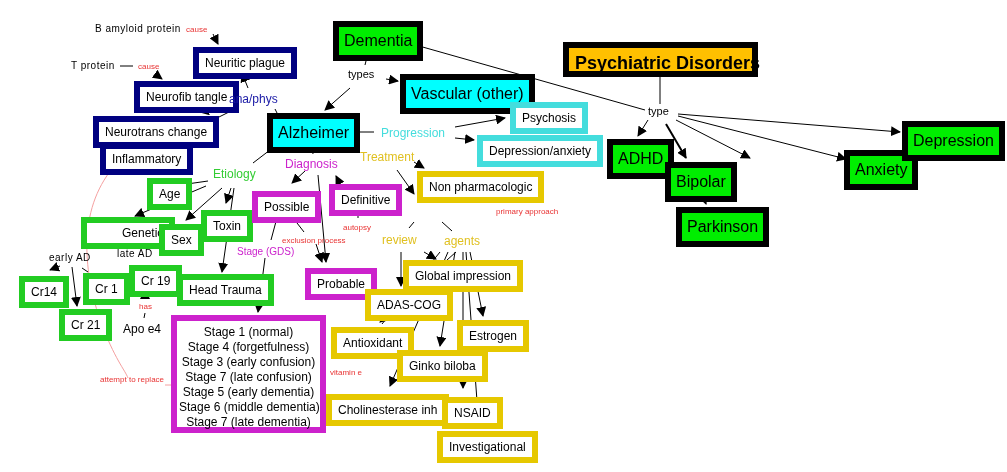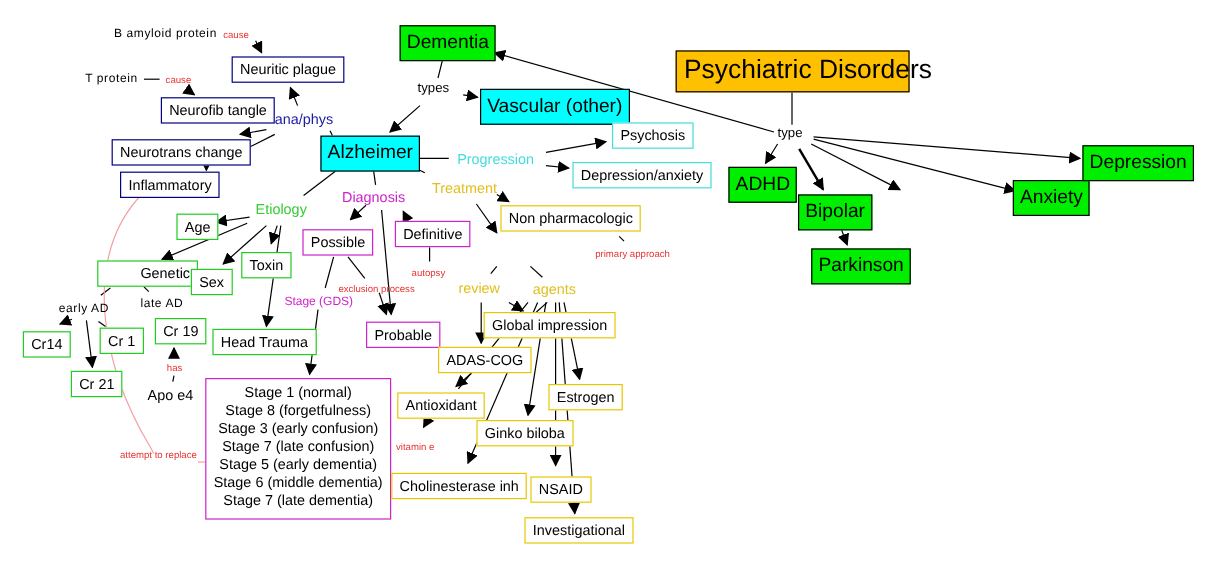--- a/index.html
+++ b/index.html
@@ -1,22 +1,22 @@
 <!DOCTYPE html>
 <html><head>
 <meta charset="utf-8">
 <style>
   html,body{margin:0;padding:0;background:#fff;}
   #canvas{position:relative;width:1007px;height:472px;overflow:hidden;background:#fff;font-family:"Liberation Sans","DejaVu Sans",sans-serif;}
   svg#links{position:absolute;left:0;top:0;width:1007px;height:472px;}
-  .node{position:absolute;box-sizing:border-box;border:1px solid #000000;background:#fff;color:#000;font-size:12px;line-height:16px;padding:2px 6px;white-space:nowrap;text-align:center;}
+  .node{position:absolute;box-sizing:border-box;border:6px solid #000000;background:#fff;color:#000;font-size:12px;line-height:16px;padding:2px 6px;white-space:nowrap;text-align:center;}
   .big{font-size:16px;line-height:22px;padding:3px 5px;}
   .green{background:#00ee00;border-color:#000;}
   .cyan{background:#00ffff;border-color:#000;}
-  .orange{background:#ffc000;border-color:#000;font-weight:normal;font-size:22px;line-height:26px;}
+  .orange{background:#ffc000;border-color:#000;font-weight:bold;font-size:18px;line-height:26px;}
   .b-navy{border-color:#000080;}
   .b-green{border-color:#22cc22;}
   .b-magenta{border-color:#cc22cc;}
   .b-yellow{border-color:#e6c800;}
   .b-cyan{border-color:#44dddd;}
   .label{position:absolute;white-space:nowrap;font-size:11px;color:#000;}
   .lbl-navy{color:#1a1aa6;font-size:12px;}
   .lbl-green{color:#33cc33;font-size:12px;}
   .lbl-magenta{color:#cc22cc;font-size:12px;}
   .lbl-yellow{color:#e0c020;font-size:12px;}
@@ -153,21 +153,21 @@
 
   <span class="label lbl-magenta" style="left:285px;top:157px;">Diagnosis</span>
   <div class="node b-magenta" style="left:252px;top:191px;">Possible</div>
   <div class="node b-magenta" style="left:329px;top:184px;">Definitive</div>
   <span class="label lbl-red" style="left:343px;top:223px;">autopsy</span>
   <span class="label lbl-red" style="left:282px;top:236px;">exclusion process</span>
   <span class="label lbl-magenta" style="left:237px;top:246px;font-size:10px;">Stage (GDS)</span>
   <div class="node b-magenta" style="left:305px;top:268px;">Probable</div>
   <div class="node b-magenta" style="left:171px;top:315px;width:155px;height:118px;line-height:15px;padding:4px 2px;">
     <span class="stage-line">Stage 1 (normal)</span>
-    <span class="stage-line">Stage 8 (forgetfulness)</span>
+    <span class="stage-line">Stage 4 (forgetfulness)</span>
     <span class="stage-line">Stage 3 (early confusion)</span>
     <span class="stage-line">Stage 7 (late confusion)</span>
     <span class="stage-line">Stage 5 (early dementia)</span>
     <span class="stage-line">Stage 6 (middle dementia)</span>
     <span class="stage-line">Stage 7 (late dementia)</span>
   </div>
 
   <span class="label lbl-yellow" style="left:360px;top:150px;">Treatment</span>
   <div class="node b-yellow" style="left:417px;top:171px;">Non pharmacologic</div>
   <span class="label lbl-red" style="left:496px;top:207px;">primary approach</span>

